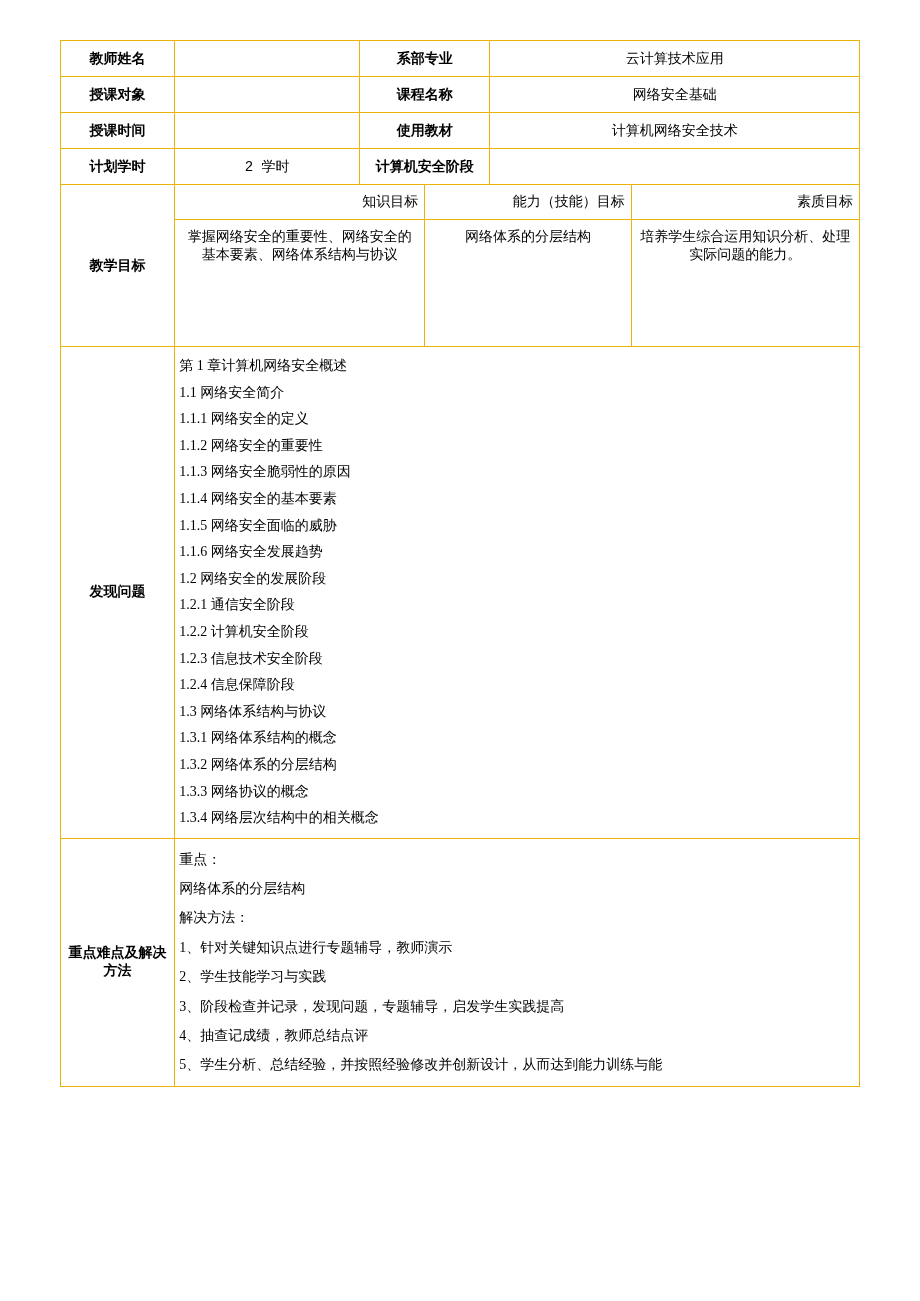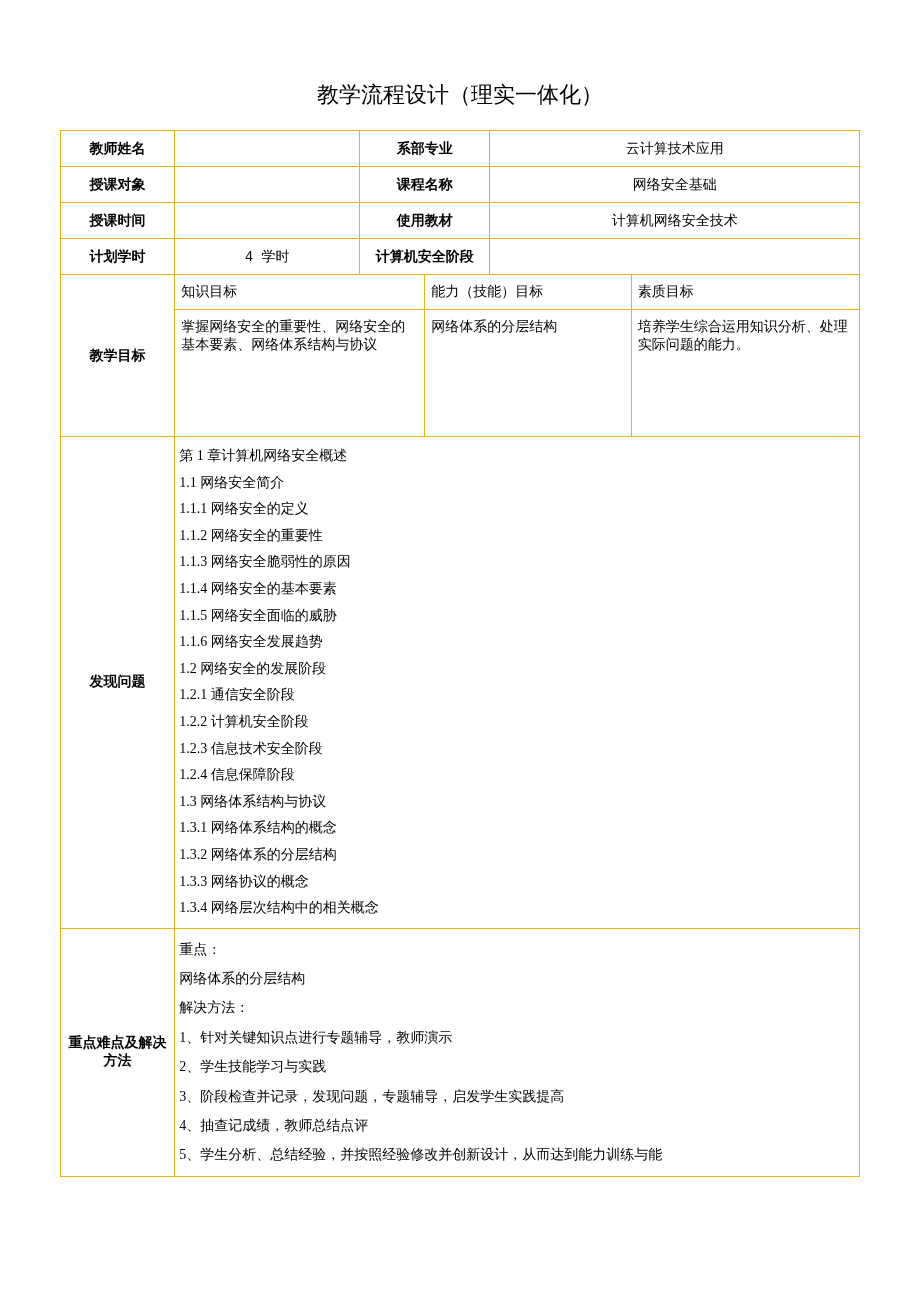--- a/index.html
+++ b/index.html
@@ -42,36 +42,36 @@
     }
     .content-cell {
       vertical-align: top;
       line-height: 1.9;
       padding: 6px 4px;
     }
     .tall {
       height: 36px;
     }
     .sub-header {
-      text-align: left;
+      text-align: right;
       font-weight: normal;
     }
     .goal-row td {
       vertical-align: top;
       height: 110px;
+      text-align: center;
     }
     .outline-cell {
       height: 430px;
     }
   </style>
 </head>
 <body>
 
 <div class="page">
-  <h1 class="title">教学流程设计（理实一体化）</h1>
 
   <table>
     <colgroup>
       <col style="width:105px">
       <col style="width:170px">
       <col style="width:60px">
       <col style="width:60px">
       <col style="width:130px">
       <col style="width:210px">
     </colgroup>
@@ -93,21 +93,21 @@
 
     <tr class="tall">
       <td class="label">授课时间</td>
       <td class="center"></td>
       <td class="label" colspan="2">使用教材</td>
       <td class="center" colspan="2">计算机网络安全技术</td>
     </tr>
 
     <tr class="tall">
       <td class="label">计划学时</td>
-      <td class="center">4 学时</td>
+      <td class="center">2 学时</td>
       <td class="label" colspan="2">计算机安全阶段</td>
       <td class="center" colspan="2"></td>
     </tr>
 
     <tr>
       <td class="label" rowspan="2">教学目标</td>
       <td class="sub-header" colspan="2">知识目标</td>
       <td class="sub-header" colspan="2">能力（技能）目标</td>
       <td class="sub-header">素质目标</td>
     </tr>

